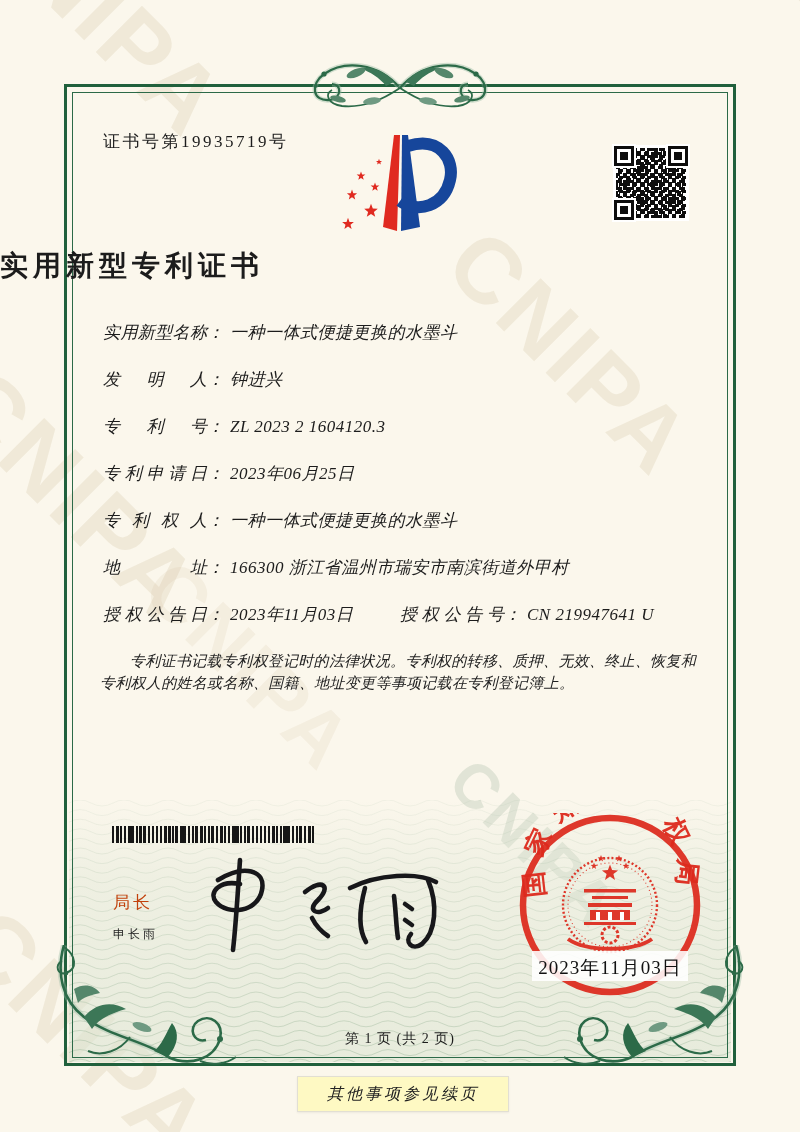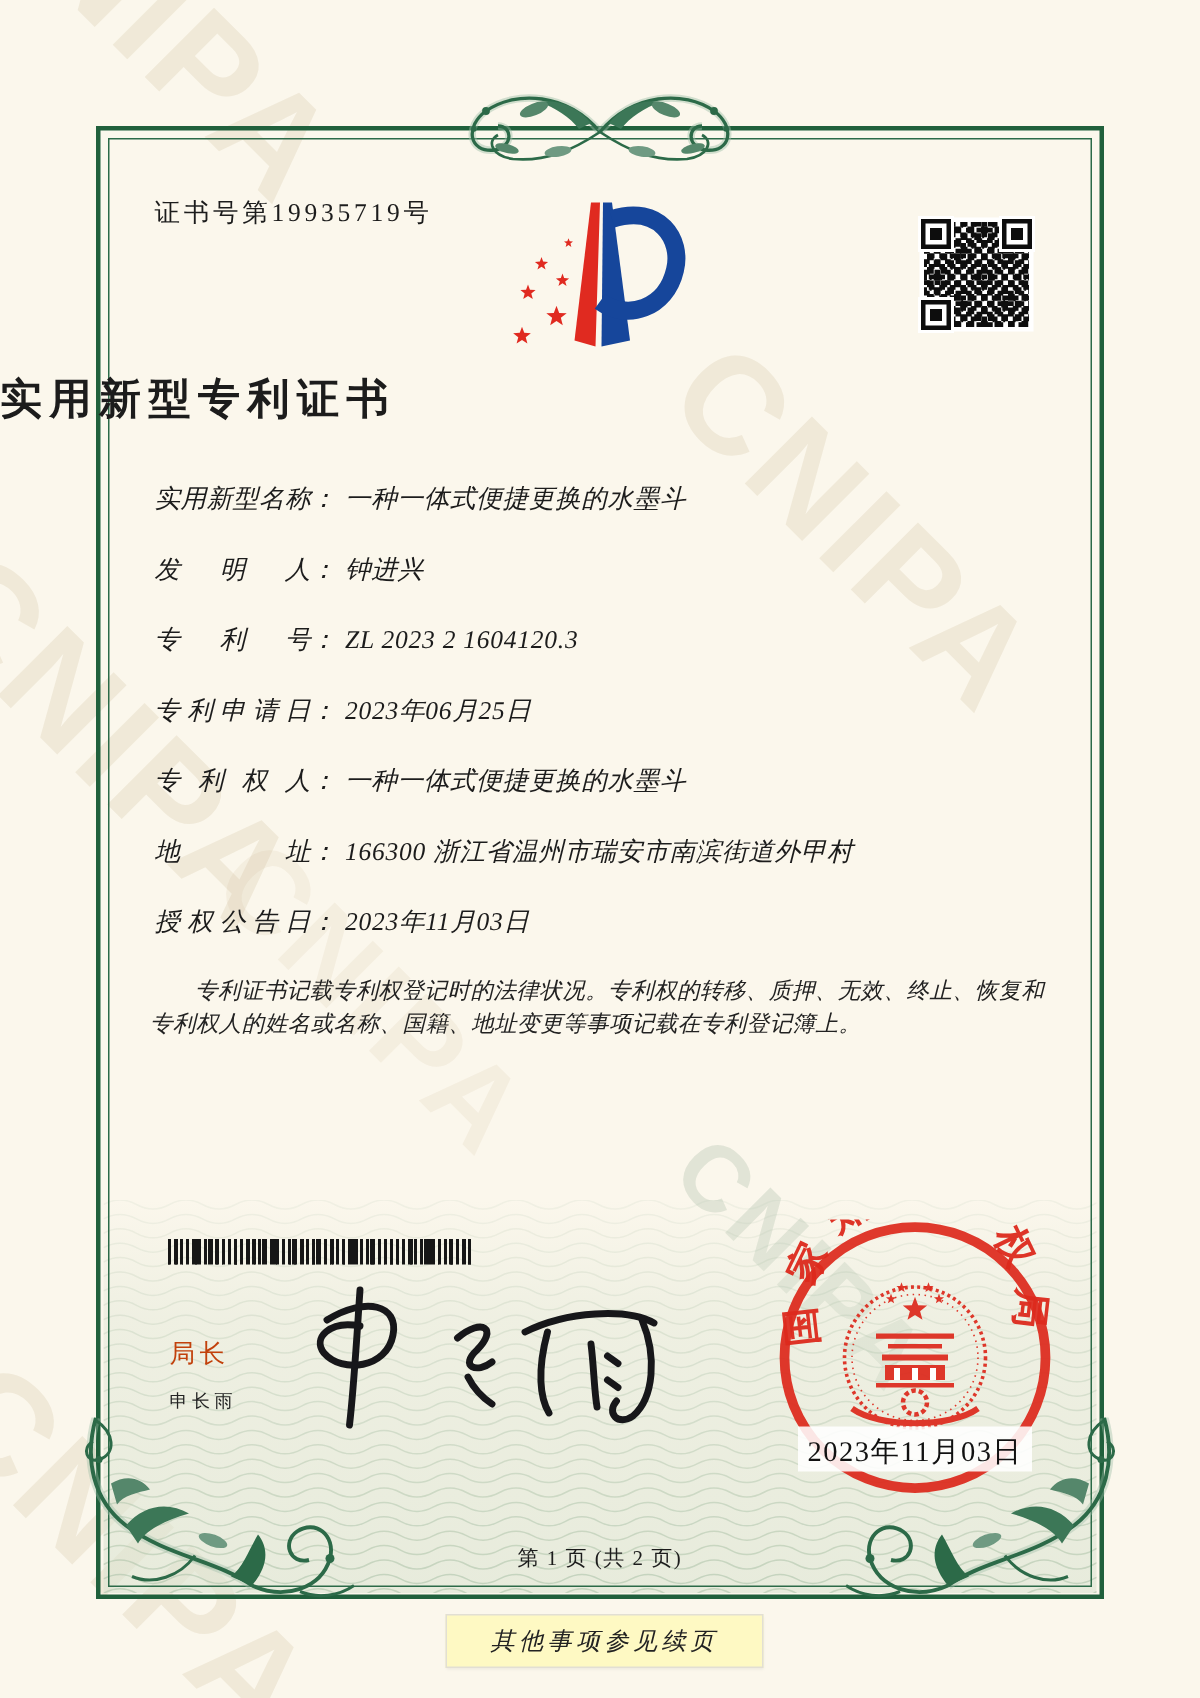--- a/index.html
+++ b/index.html
@@ -191,20 +191,23 @@
       <span class="flabel">专利申请日</span><span class="colon">：</span><span class="fvalue">2023年06月25日</span>
     </div>
     <div class="frow">
       <span class="flabel">专利权人</span><span class="colon">：</span><span class="fvalue">一种一体式便捷更换的水墨斗</span>
     </div>
     <div class="frow">
       <span class="flabel">地址</span><span class="colon">：</span><span class="fvalue">166300 浙江省温州市瑞安市南滨街道外甲村</span>
     </div>
     <div class="frow">
       <span class="flabel">授权公告日</span><span class="colon">：</span><span class="fvalue">2023年11月03日</span>
+      <span class="fgroup2">
+        <span class="flabel">授权公告号</span><span class="colon">：</span><span class="fvalue">CN 219947641 U</span>
+      </span>
     </div>
   </div>
 
   <div class="body-text">
     <p>专利证书记载专利权登记时的法律状况。专利权的转移、质押、无效、终止、恢复和专利权人的姓名或名称、国籍、地址变更等事项记载在专利登记簿上。</p>
   </div>
 
   <div class="barcode"></div>
 
   <div class="signer-title">局长</div>

